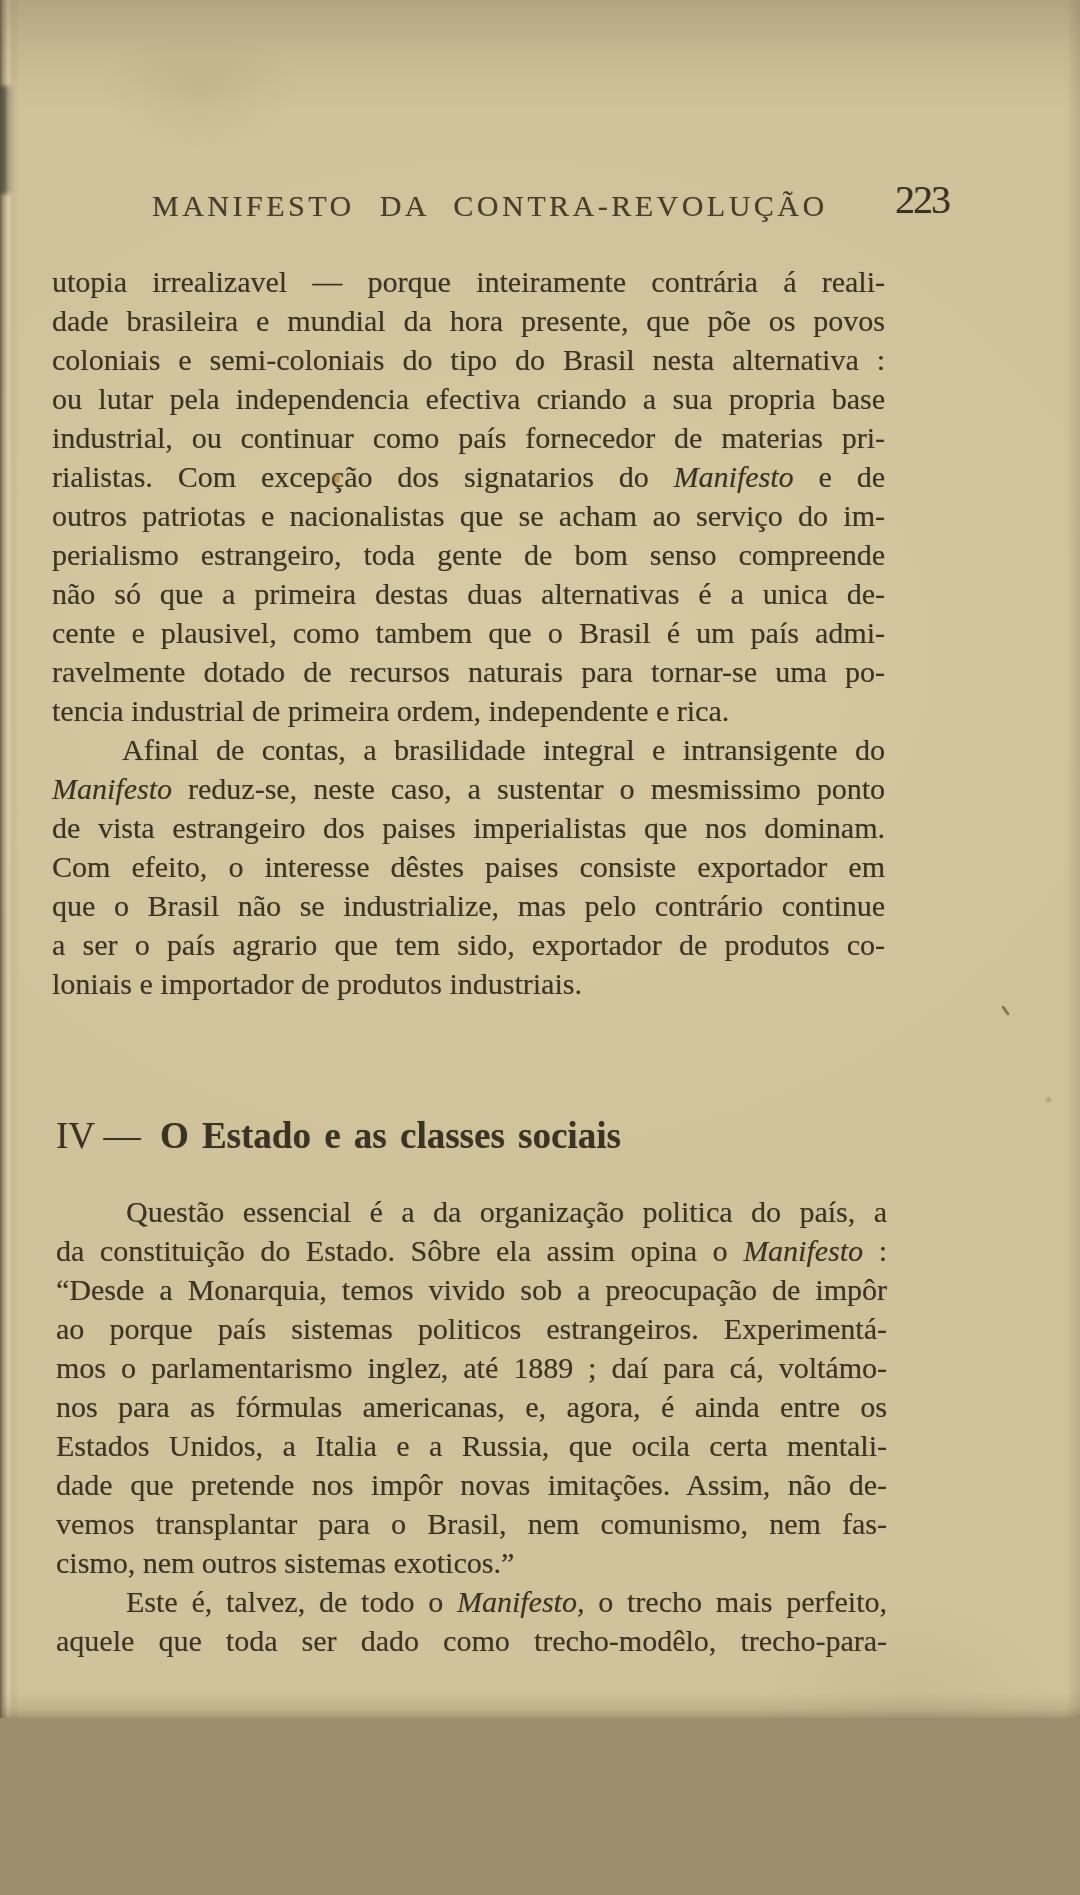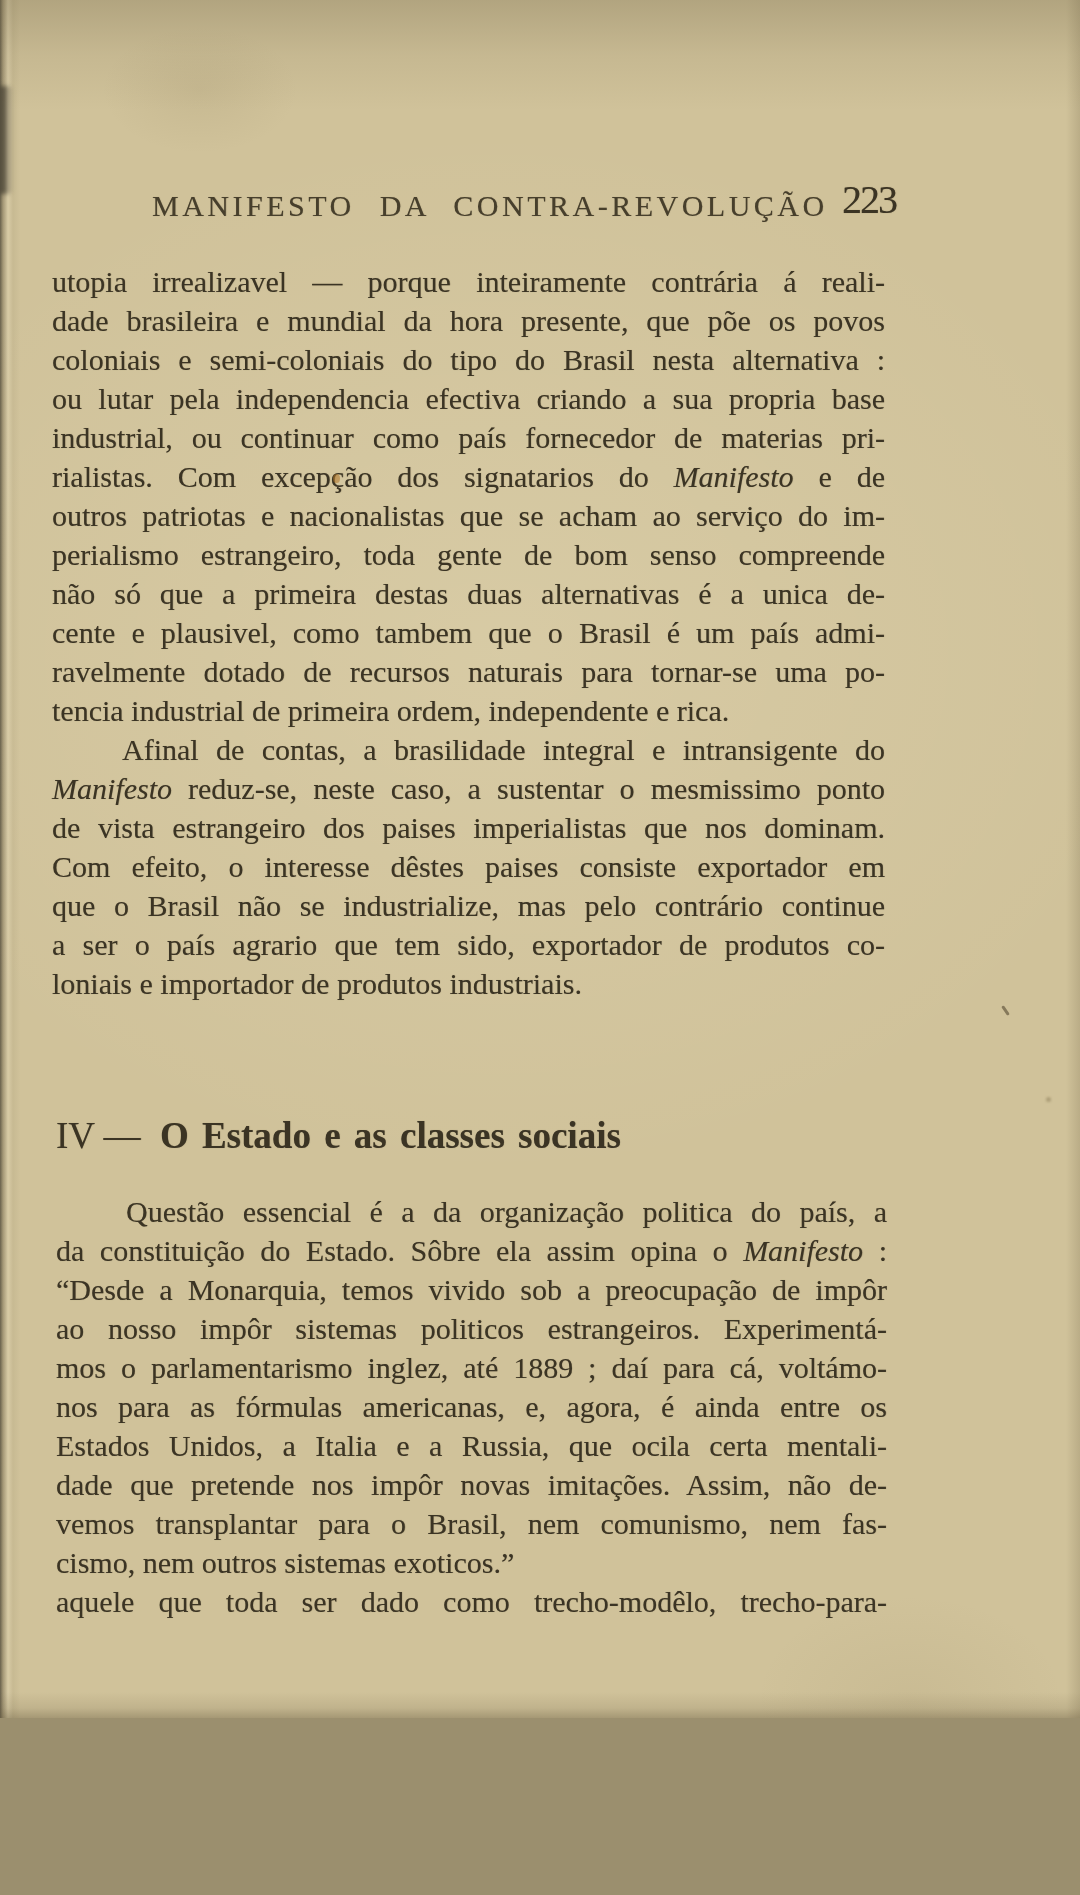--- a/index.html
+++ b/index.html
@@ -29,21 +29,21 @@
   
   .running-header{position:absolute; left:0; top:0; width:100%; height:0;}
   .rh-title{
     position:absolute; left:152px; top:191px;
     font-size:30px; line-height:1; letter-spacing:3.5px; word-spacing:14px;
     color:var(--header-ink);
     text-shadow:0.3px 0.3px 0.7px rgba(60,50,30,0.45);
     white-space:nowrap;
   }
   .rh-page{
-    position:absolute; left:842px; top:180px;
+    position:absolute; left:895px; top:180px;
     font-size:40px; line-height:1; letter-spacing:-2px;
     color:var(--ink);
     text-shadow:0.3px 0.3px 0.7px rgba(60,50,30,0.5);
   }
   
   .block{
     position:absolute; font-size:30px; line-height:39px;
     color:var(--ink);
     text-shadow:0.3px 0.3px 0.7px rgba(60,50,30,0.40);
   }
@@ -126,27 +126,28 @@
 
   <h2 class="section-heading">
     <span class="sh-num">IV —</span>
     <b>O Estado e as classes sociais</b>
   </h2>
 
   <div class="block block2">
       <div class="line indent">Questão essencial é a da organização politica do país, a</div>
       <div class="line">da constituição do Estado. Sôbre ela assim opina o <em>Manifesto</em>&nbsp;:</div>
       <div class="line">“Desde a Monarquia, temos vivido sob a preocupação de impôr</div>
-      <div class="line">ao nosso impôr sistemas politicos estrangeiros. Experimentá-</div>
+      <div class="line">ao porque país sistemas politicos estrangeiros. Experimentá-</div>
       <div class="line">mos o parlamentarismo inglez, até 1889&nbsp;; daí para cá, voltámo-</div>
       <div class="line">nos para as fórmulas americanas, e, agora, é ainda entre os</div>
       <div class="line">Estados Unidos, a Italia e a Russia, que ocila certa mentali-</div>
       <div class="line">dade que pretende nos impôr novas imitações. Assim, não de-</div>
       <div class="line">vemos transplantar para o Brasil, nem comunismo, nem fas-</div>
       <div class="line end">cismo, nem outros sistemas exoticos.”</div>
+      <div class="line indent">Este é, talvez, de todo o <em>Manifesto,</em> o trecho mais perfeito,</div>
       <div class="line">aquele que toda ser dado como trecho-modêlo, trecho-para-</div>
     </div>
 
   <div class="watermark">
     <span class="wm-s">s</span>
     <span class="wm-l">l</span>
     <span class="wm-h">h</span>
     <span class="wm-i">i</span>
   </div>
 

